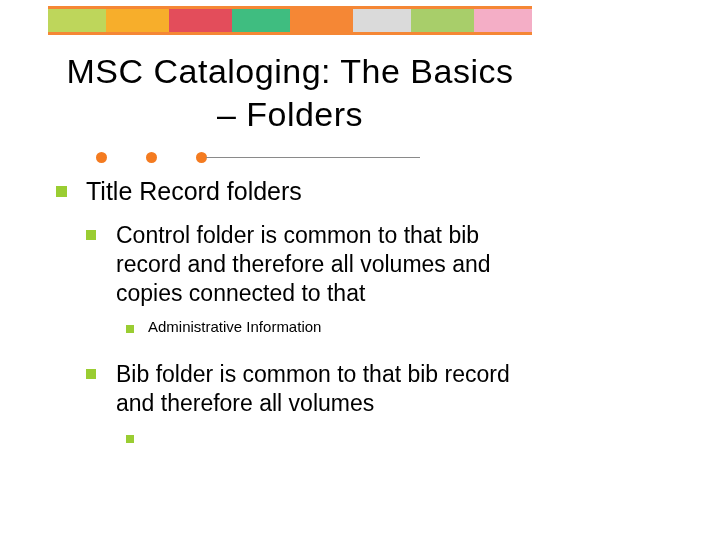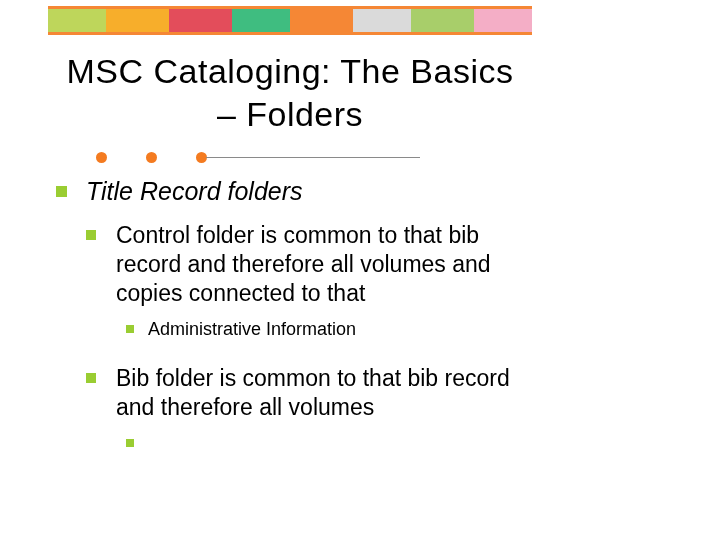--- a/index.html
+++ b/index.html
@@ -96,33 +96,32 @@
     left: 56px;
     right: 40px;
     top: 176px;
     font-size: 25px;
     line-height: 1.25;
   }
   .lvl1 {
     position: relative;
     padding-left: 30px;
     margin-bottom: 11px;
-    font-style: italic;
   }
   .lvl2 {
     position: relative;
     padding-left: 30px;
     margin: 14px 0 8px 30px;
     font-size: 23px;
   }
   .lvl3 {
     position: relative;
     padding-left: 22px;
     margin: 10px 0 8px 70px;
-    font-size: 18px;
+    font-size: 15px;
   }
   .bullet {
     position: absolute;
     left: 0;
     width: 11px;
     height: 11px;
     background: #9ACD32;
   }
   .lvl1 > .bullet { top: 10px; }
   .lvl2 > .bullet { top: 9px; width: 10px; height: 10px; }

